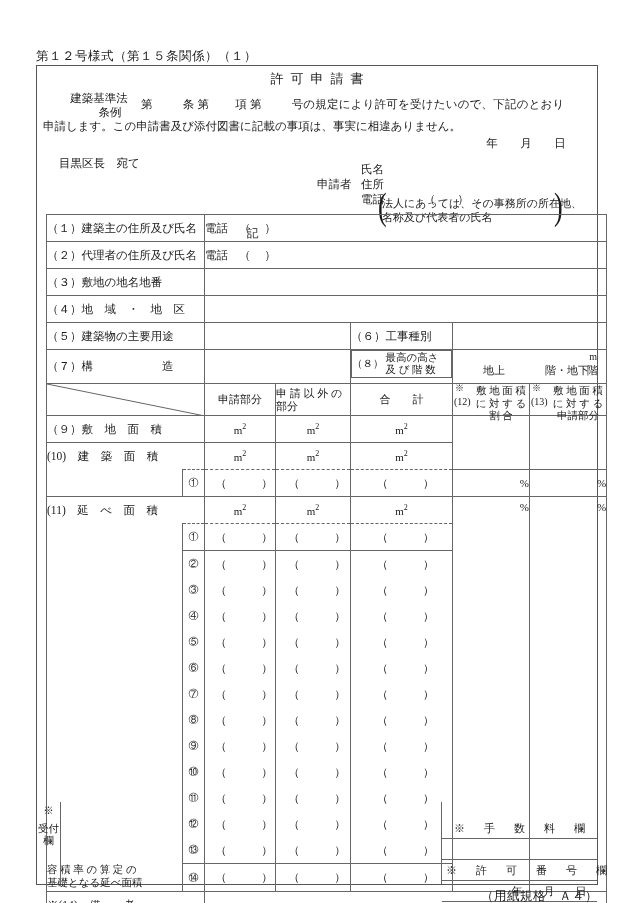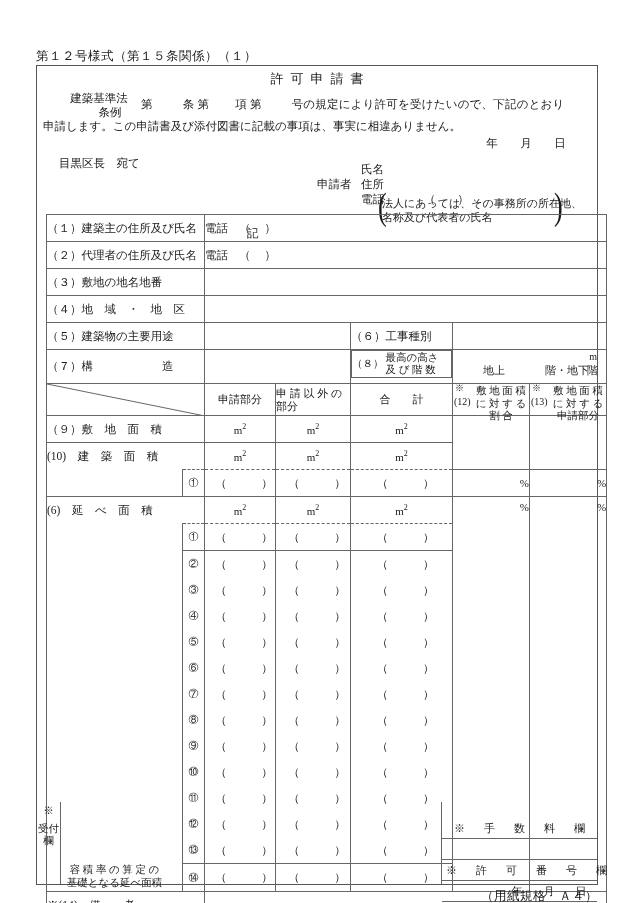--- a/index.html
+++ b/index.html
@@ -223,21 +223,21 @@
   .dashed-b { border-bottom: 1px dashed #666 !important; }
   .dashed-t { border-top: 1px dashed #666 !important; }
   .dotted-l { border-left: 1px dotted #888 !important; }
   .dotted-r { border-right: 1px dotted #888 !important; }
   .no-b { border-bottom: none !important; }
   .no-t { border-top: none !important; }
   .yoseki {
     font-size: 10.5px;
     line-height: 1.22;
     padding: 0 4px;
-    text-align: center;
+    text-align: left;
   }
   .biko { padding-left: 6px; font-size: 11.5px; white-space: nowrap; }
   
   .bottom {
     position: absolute;
     left: 0; top: 736px;
     width: 560px;
     height: 82px;
   }
   .uketsuke {
@@ -465,21 +465,21 @@
         <td class="no-t"></td>
         <td class="num-cell dotted-l dotted-r dashed-t">①</td>
         <td class="paren-cell dashed-t"><span class="op">（</span><span>）</span></td>
         <td class="paren-cell dashed-t"><span class="op">（</span><span>）</span></td>
         <td class="paren-cell dashed-t"><span class="op">（</span><span>）</span></td>
         <td class="pct-cell"><span>%</span></td>
         <td class="pct-cell"><span>%</span></td>
       </tr>
 
       <tr>
-        <td colspan="2" class="lbl-cell no-b">(6)　延　べ　面　積</td>
+        <td colspan="2" class="lbl-cell no-b">(11)　延　べ　面　積</td>
         <td class="unit-cell dashed-b"><span>m</span><span class="sup">2</span></td>
         <td class="unit-cell dashed-b"><span>m</span><span class="sup">2</span></td>
         <td class="unit-cell dashed-b"><span>m</span><span class="sup">2</span></td>
         <td rowspan="15" class="pct-cell" style="vertical-align:top; padding-top:4px"><span>%</span></td>
         <td rowspan="15" class="pct-cell" style="vertical-align:top; padding-top:4px"><span>%</span></td>
       </tr>
 
       <tr style="height:16px">
         <td class="no-t no-b"></td>
         <td class="num-cell dotted-l dotted-r dashed-t">①</td>

